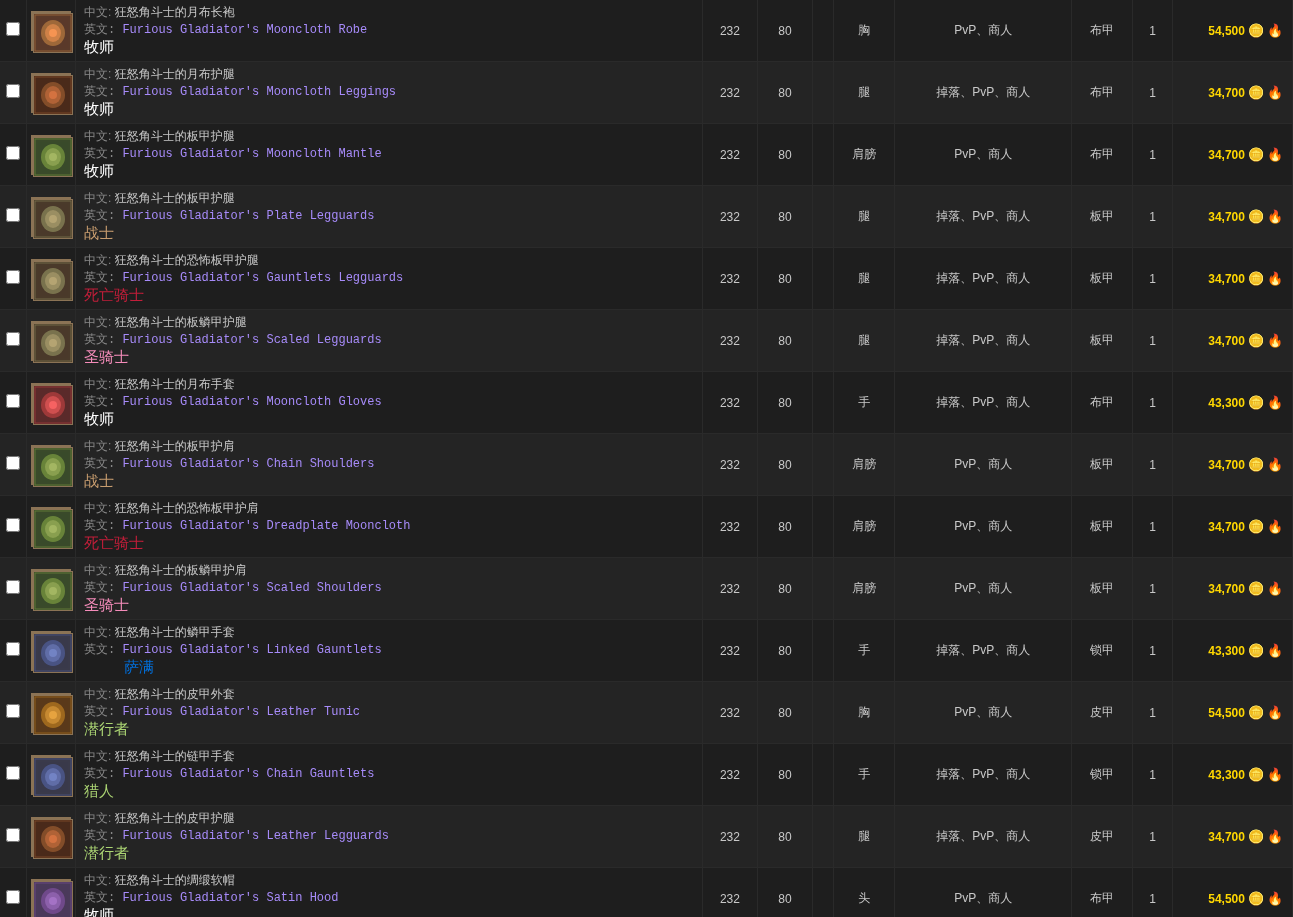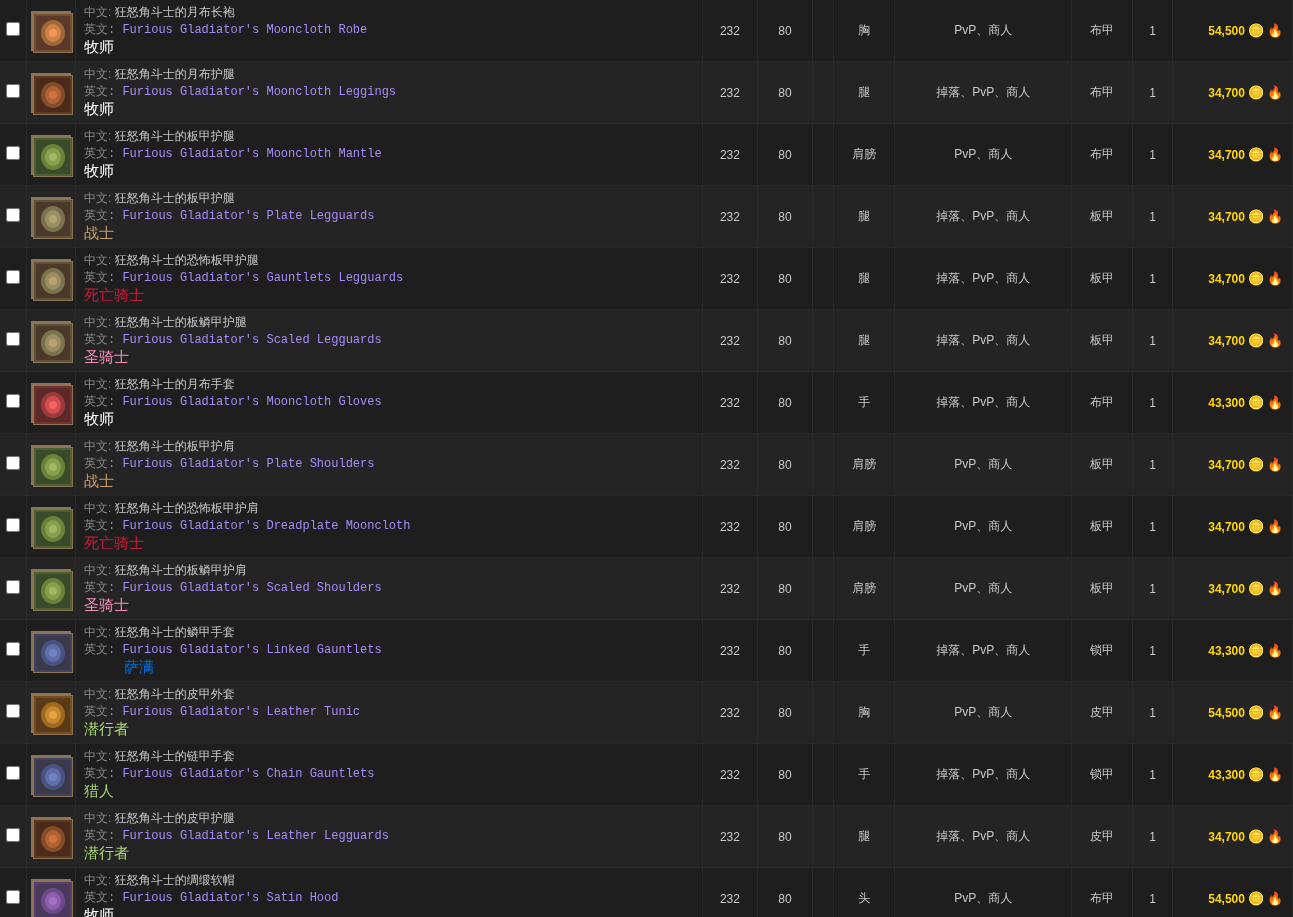--- a/index.html
+++ b/index.html
@@ -412,21 +412,21 @@
     <circle cx="20" cy="20" r="4" fill="#aabb66" opacity="0.8"></circle>
     <rect x="0" y="0" width="40" height="40" fill="none" stroke="#8b7355" stroke-width="2"></rect>
   </svg></div>
     </td>
     <td class="item-cell">
       <div class="item-info">
         <div>
           <span class="item-name-cn" style="color:#888;">中文: </span><span class="item-name-cn">狂怒角斗士的板甲护肩</span>
         </div>
         <div>
-          <span class="item-name-en" style="color:#888;">英文: </span><span class="item-name-en">Furious Gladiator's Plate Shoulders</span>
+          <span class="item-name-en" style="color:#888;">英文: </span><span class="item-name-en">Furious Gladiator's Chain Shoulders</span>
         </div>
         <div>
           <span class="item-class class-warrior">战士</span>
         </div>
       </div>
     </td>
     <td class="col-num">232</td>
     <td class="col-num">80</td>
     <td></td>
     <td class="col-slot">肩膀</td>

